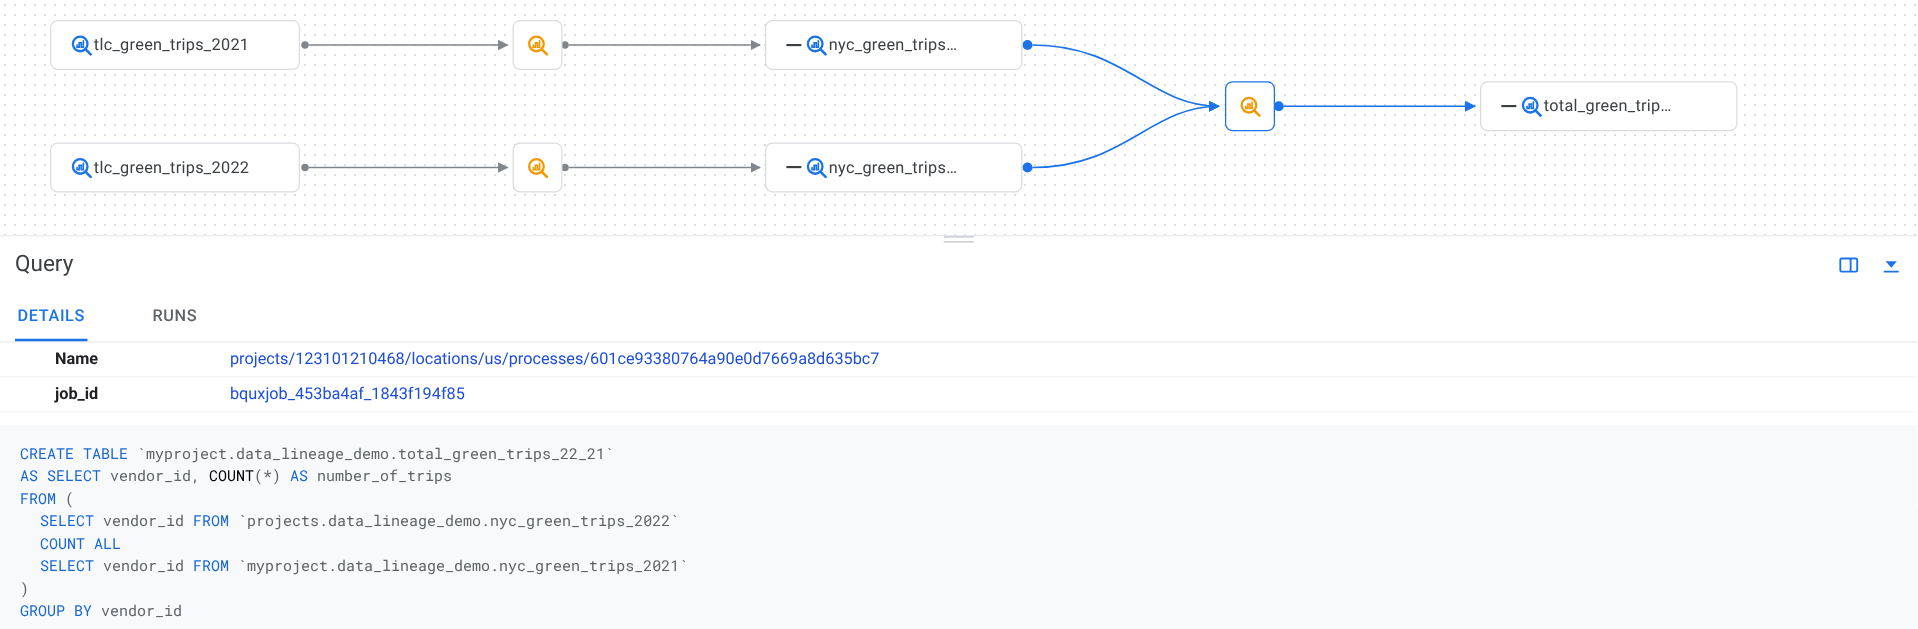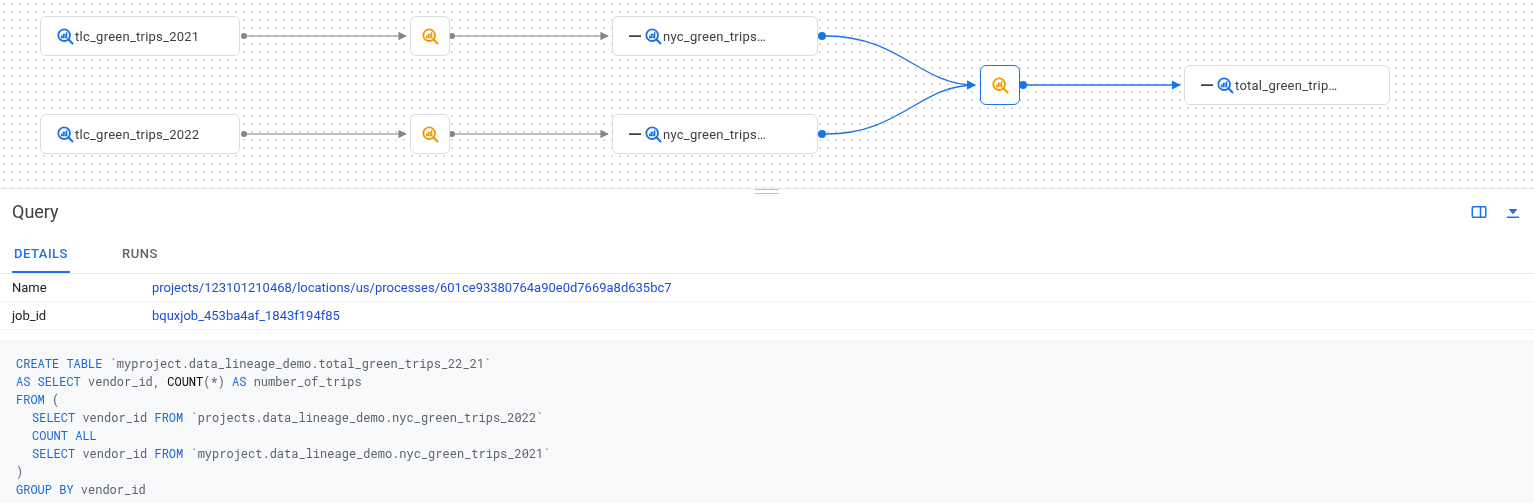--- a/index.html
+++ b/index.html
@@ -39,21 +39,21 @@
 
 .panel-header { display: flex; justify-content: space-between; align-items: center; padding: 8px 12px 4px 12px; }
 .panel-title { font-size: 18px; font-weight: 400; color: #3c4043; text-align: center; }
 .panel-actions { display: flex; gap: 16px; align-items: center; color: #1a73e8; }
 
 .tabs { display: flex; gap: 50px; padding: 0 12px; border-bottom: 1px solid #e8eaed; margin-top: 12px; }
 .tab { padding: 8px 2px 10px 2px; font-size: 13px; font-weight: 500; letter-spacing: .5px; color: #5f6368; cursor: pointer; border-bottom: 2px solid transparent; }
 .tab.active { color: #1a73e8; border-bottom-color: #1a73e8; }
 
 .kv-row { display: flex; padding: 6px 12px; border-bottom: 1px solid #f1f3f4; font-size: 13px; }
-.kv-key { width: 140px; font-weight: 400; color: #202124; }
+.kv-key { width: 140px; font-weight: 700; color: #202124; margin-left: 32px; }
 .kv-val { color: #1d4ed8; }
 
 .sql-block { background: #f8f9fa; margin: 10px 0 0 0; padding: 14px 16px; font-family: 'Roboto Mono', Menlo, Consolas, monospace; font-size: 12px; line-height: 1.5; color: #5f6368; white-space: pre; overflow-x: auto; }
 .kw { color: #1967d2; }
 .fn { color: #000000; }
 .indent { display: inline-block; width: 14px; border-left: 1px solid #dadce0; margin-right: 2px; }
 </style>
 </head>
 <body>
 

